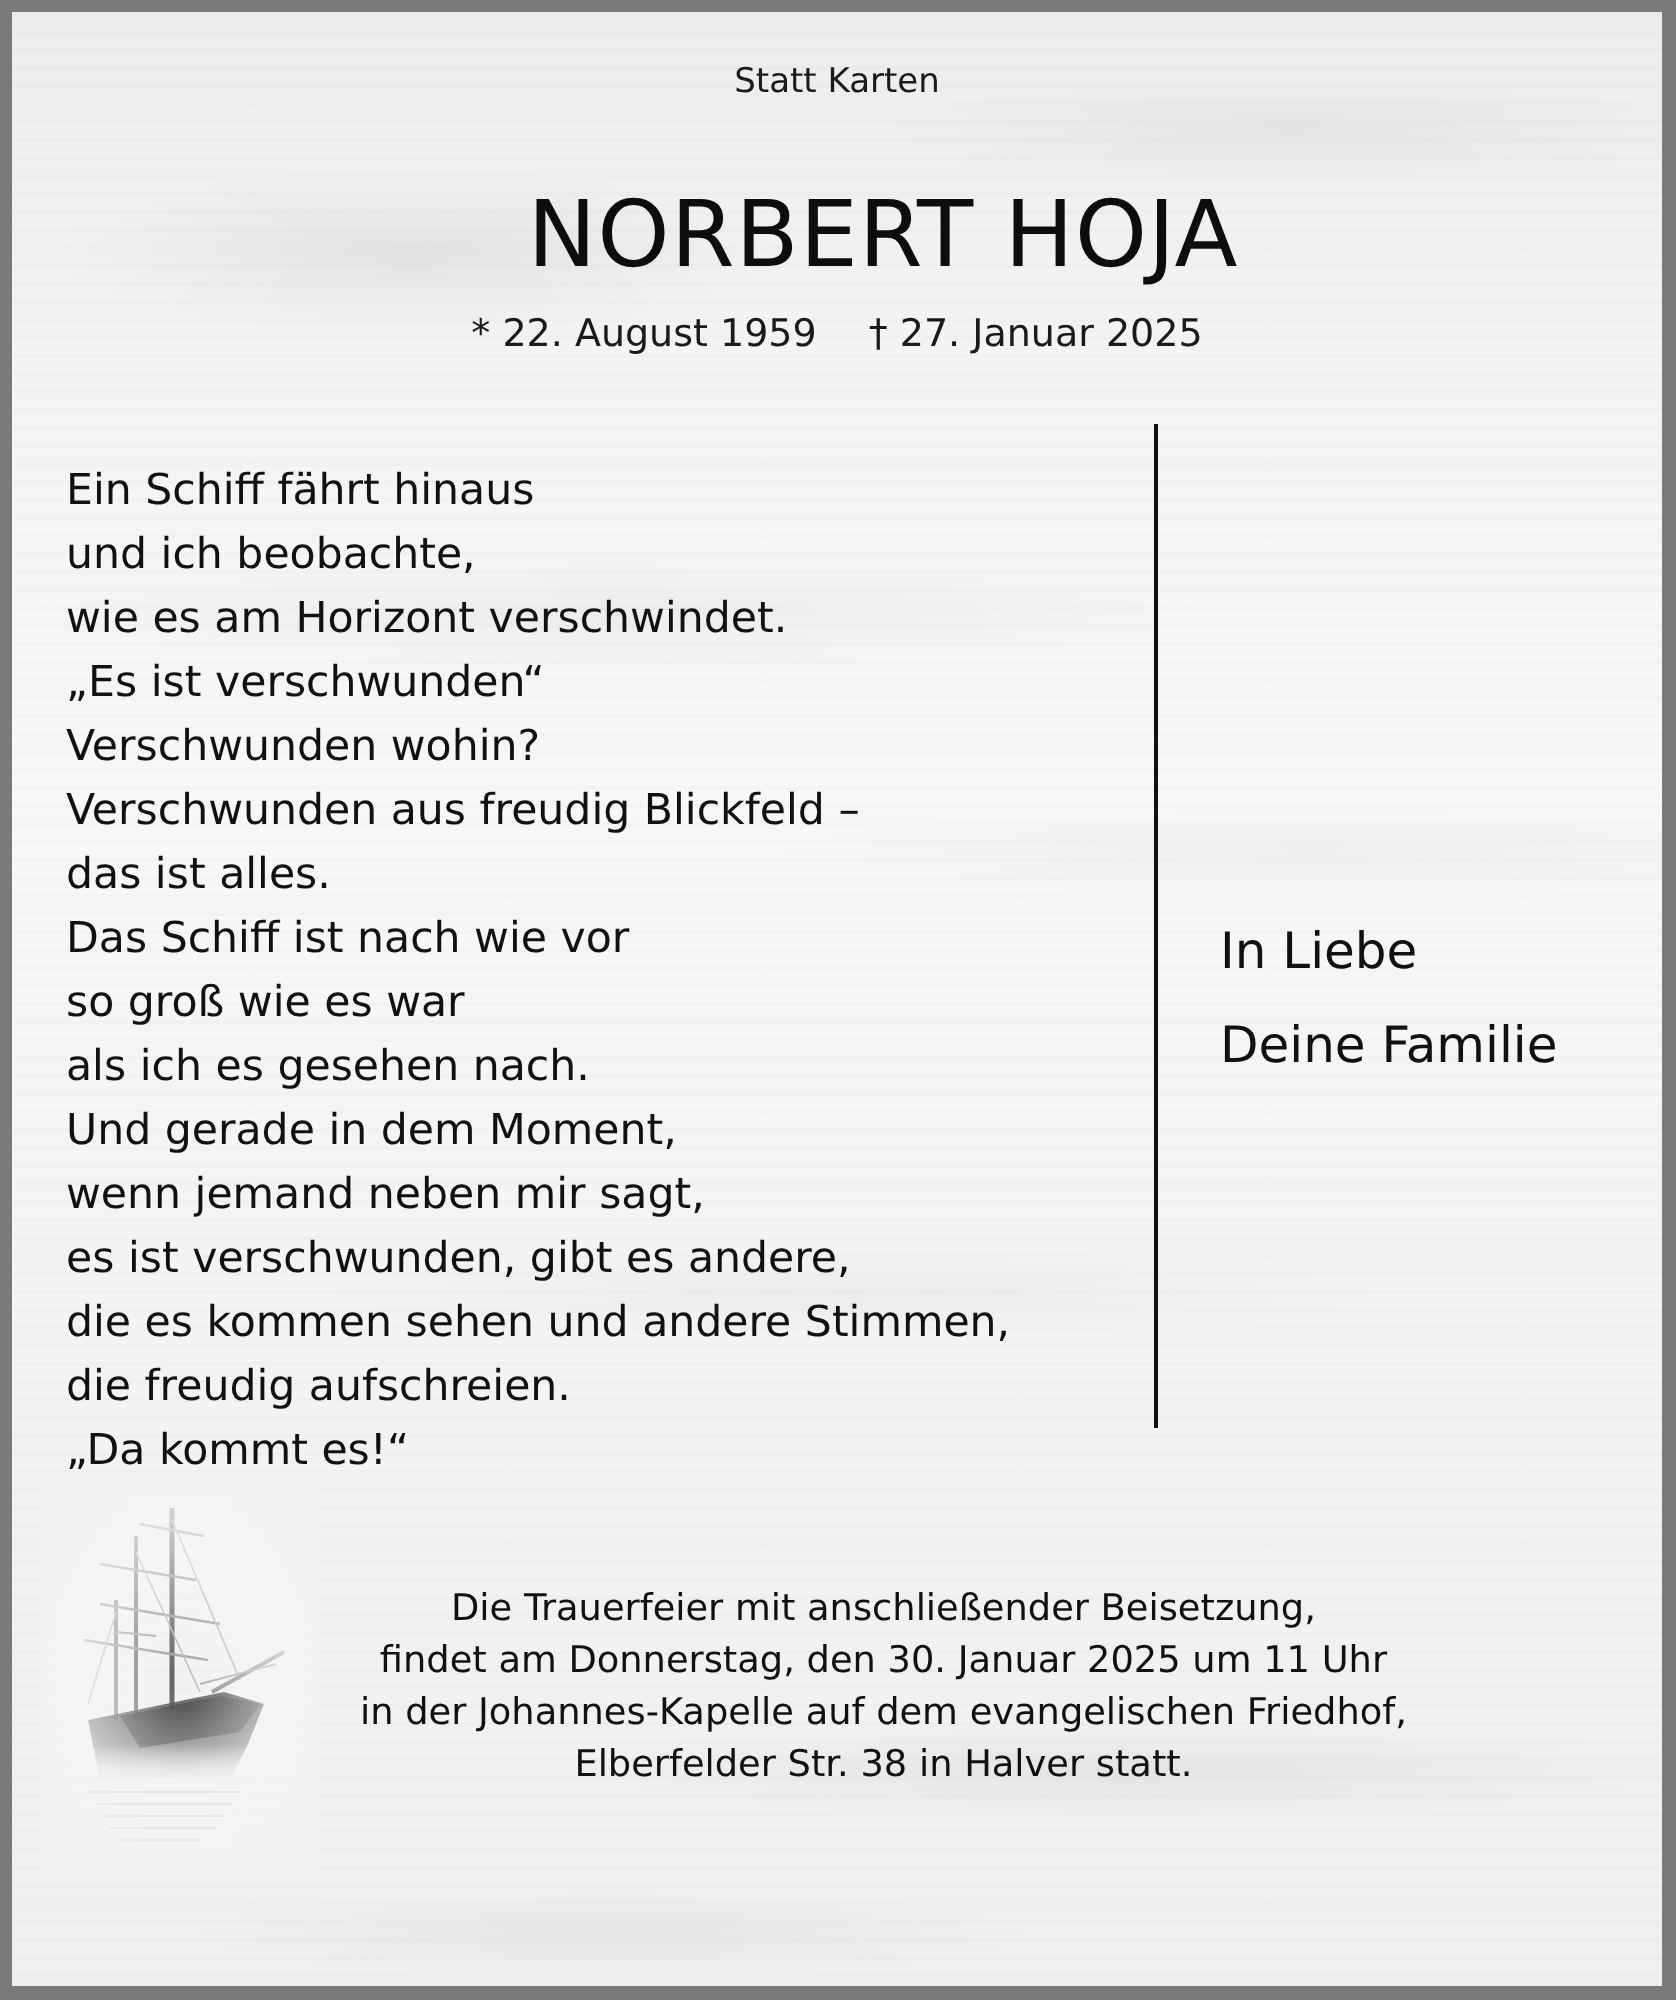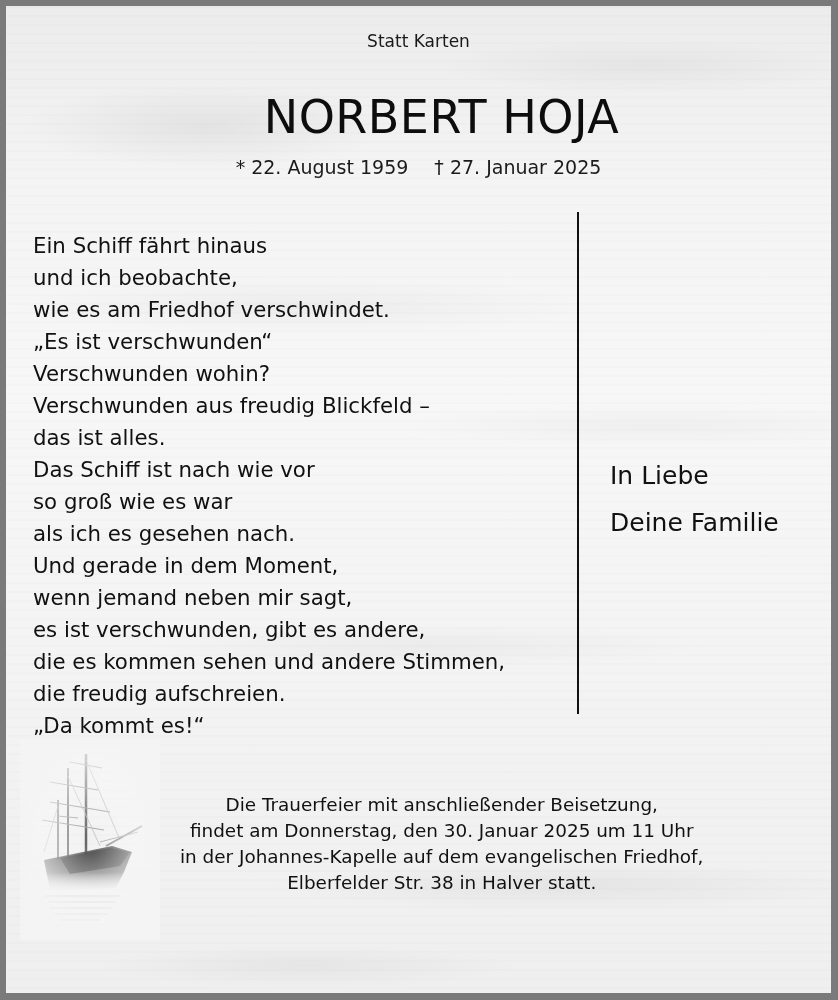--- a/index.html
+++ b/index.html
@@ -107,21 +107,21 @@
 
     <div class="abs name">NORBERT HOJA</div>
 
     <div class="abs dates">
       <span>* 22. August 1959</span><span class="gap"></span><span>† 27. Januar 2025</span>
     </div>
 
     <div class="abs poem">
       <div>Ein Schiff fährt hinaus</div>
       <div>und ich beobachte,</div>
-      <div>wie es am Friedhof verschwindet.</div>
+      <div>wie es am Horizont verschwindet.</div>
       <div>„Es ist verschwunden“</div>
       <div>Verschwunden wohin?</div>
       <div>Verschwunden aus freudig Blickfeld –</div>
       <div>das ist alles.</div>
       <div>Das Schiff ist nach wie vor</div>
       <div>so groß wie es war</div>
       <div>als ich es gesehen nach.</div>
       <div>Und gerade in dem Moment,</div>
       <div>wenn jemand neben mir sagt,</div>
       <div>es ist verschwunden, gibt es andere,</div>

